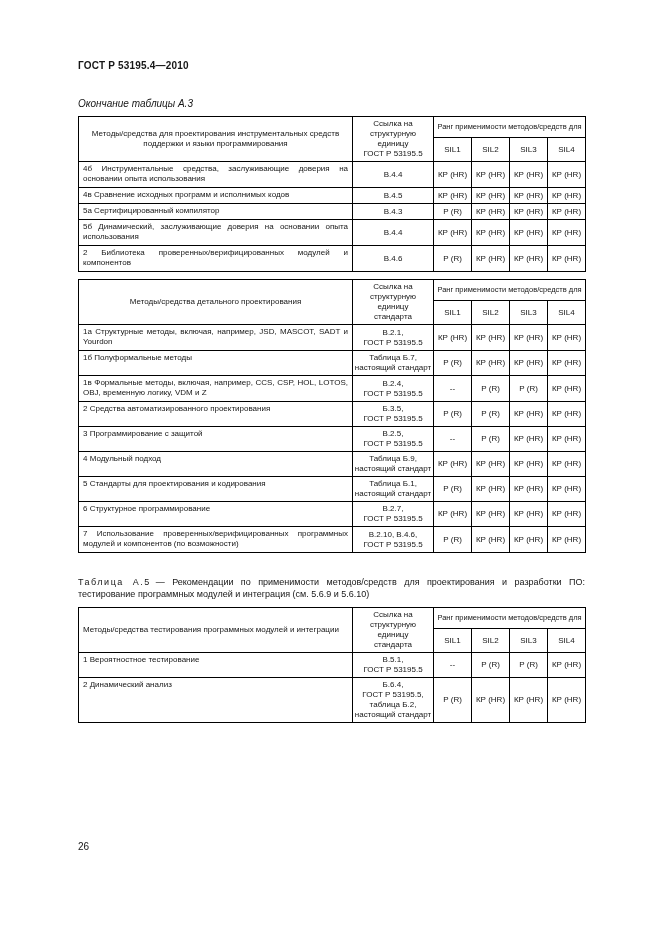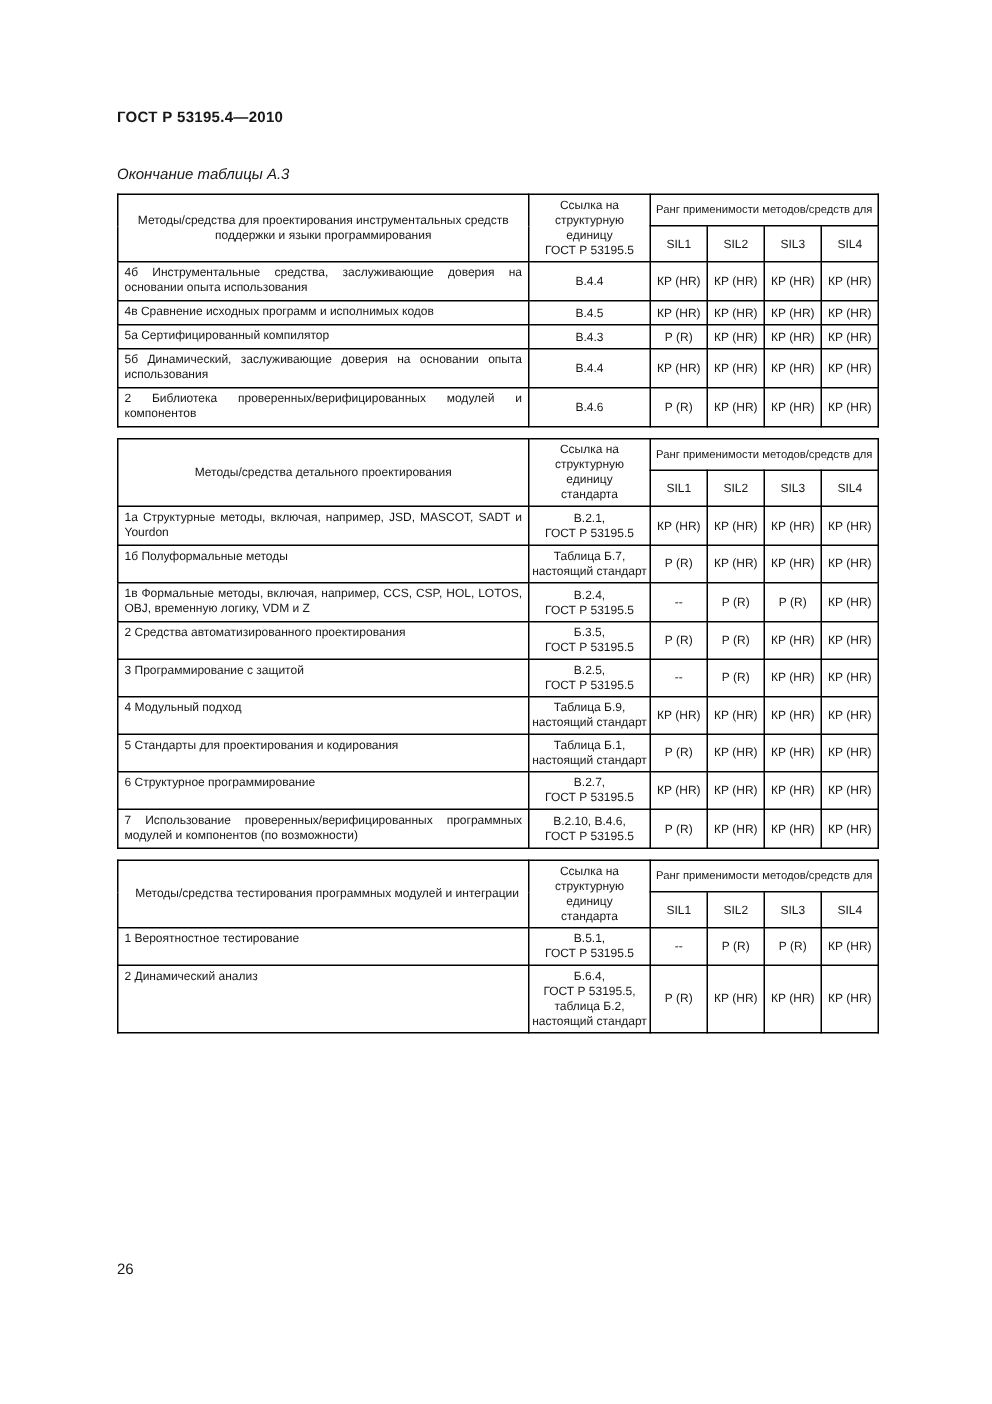--- a/index.html
+++ b/index.html
@@ -8,21 +8,21 @@
   .page {
     position: relative;
     width: 661px;
     height: 936px;
     background: #ffffff;
     overflow: hidden;
   }
   .content {
     position: absolute;
     left: 78px;
-    top: 73px;
+    top: 60px;
     width: 507px;
   }
   .doc-title {
     font-size: 10px;
     font-weight: bold;
     letter-spacing: 0.2px;
   }
   .cont-caption {
     margin-top: 27px;
     font-size: 10px;
@@ -52,21 +52,21 @@
     font-size: 8px;
     line-height: 10px;
   }
   .gost-table th {
     font-weight: normal;
     text-align: center;
     vertical-align: middle;
     padding: 3px 2px;
   }
   .gost-table th.h-methods { padding: 3px 6px; }
-  .gost-table th.h-methods.left { text-align: right; padding-left: 4px; }
+  .gost-table th.h-methods.left { text-align: left; padding-left: 4px; }
   .gost-table th.h-ref { white-space: pre-line; padding: 2px 1px; }
   .gost-table th.h-rank { font-size: 7.5px; white-space: nowrap; overflow: hidden; height: 17px; padding: 2px 1px; }
   .gost-table th.h-sil { height: 19px; }
   .gost-table td.c-method {
     text-align: justify;
     vertical-align: top;
     padding: 2px 4px 3px 4px;
   }
   .gost-table td.c-ref {
     text-align: center;
@@ -269,20 +269,23 @@
             <td class="c-ref">В.2.10, В.4.6,
 ГОСТ Р 53195.5</td>
             <td class="c-sil">Р (R)</td>
             <td class="c-sil">КР (HR)</td>
             <td class="c-sil">КР (HR)</td>
             <td class="c-sil">КР (HR)</td>
           </tr>
         </tbody>
       </table>
 
+    <p class="tbl-caption">
+      <span class="lbl">Таблица А.5</span><span>— Рекомендации по применимости методов/средств для проектирования и разработки ПО: тестирование программных модулей и интеграция (см. 5.6.9 и 5.6.10)</span>
+    </p>
 
     <table class="gost-table">
       <colgroup>
         <col class="w-method">
           <col class="w-ref">
         <col class="w-sil">
           <col class="w-sil">
           <col class="w-sil">
           <col class="w-sil">
       </colgroup>

